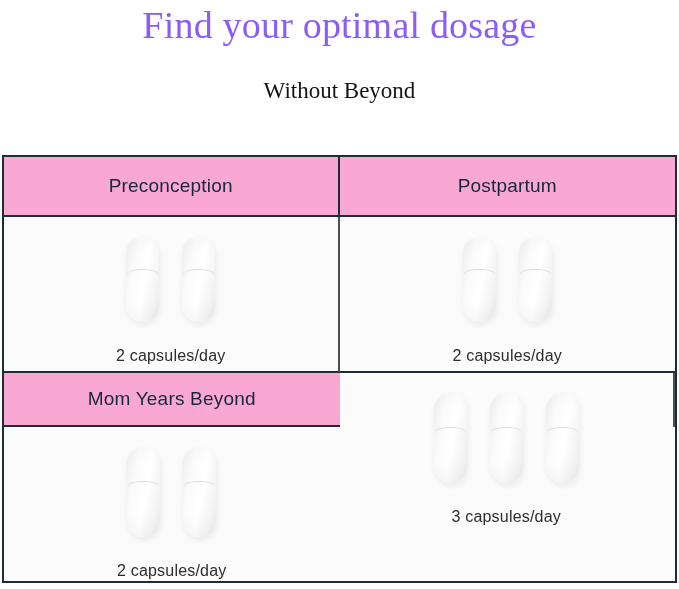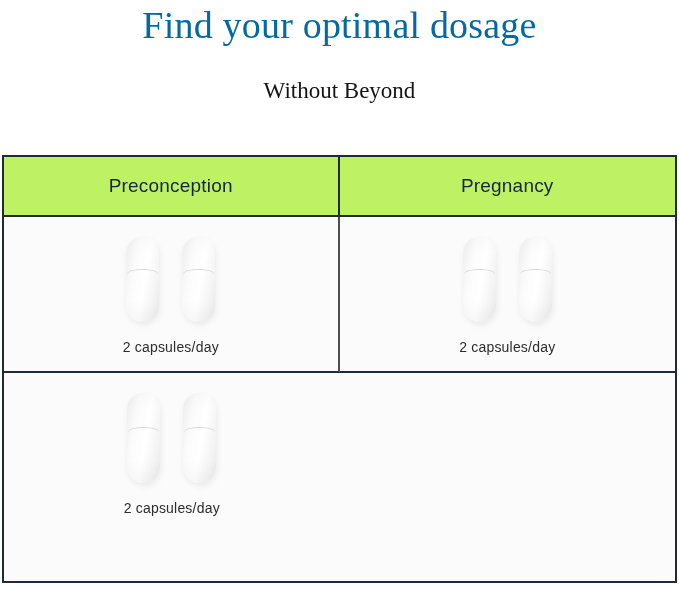--- a/index.html
+++ b/index.html
@@ -12,21 +12,21 @@
   }
   .page { width: 679px; height: 589px; }
 
   .page-title {
     margin: 4px 0 0;
     font-family: "Liberation Serif", serif;
     font-weight: 500;
     font-size: 38px;
     line-height: 1.15;
     text-align: center;
-    color: #0369a1;
+    color: #8b5cf6;
     letter-spacing: 0.2px;
   }
   .page-subtitle {
     margin: 30px 0 0;
     font-family: "Liberation Serif", serif;
     font-weight: 400;
     font-size: 23px;
     line-height: 1.1;
     text-align: center;
     color: #141414;
@@ -35,21 +35,21 @@
   .dosage-table {
     margin: 52px 2px 0;
     border: 2px solid #1f2b38;
     display: grid;
     grid-template-columns: 1fr 1fr;
     grid-template-rows: 60px 156px 54px 154px;
     background: #fbfbfb;
   }
 
   .hcell {
-    background: #bef264;
+    background: #f9a8d4;
     display: flex;
     align-items: center;
     justify-content: center;
     font-size: 19px;
     color: #17273a;
     border-bottom: 2px solid #1f2b38;
     letter-spacing: 0.2px;
   }
   .hcell.c1 { border-right: 2px solid #1f2b38; }
 
@@ -83,55 +83,64 @@
     content: "";
     position: absolute;
     left: 1px; right: 1px;
     top: 38%;
     height: 10px;
     border-top: 1.5px solid rgba(150,150,150,0.35);
     border-radius: 50% / 6px;
   }
 
   .dose-label {
-    margin-top: 17px;
-    font-size: 14px;
+    margin-top: 25px;
+    font-size: 16px;
     color: #2d2d2d;
     letter-spacing: 0.2px;
   }
 </style>
 </head>
 <body>
 
 <div class="page">
 
   <h1 class="page-title">Find your optimal dosage</h1>
   <h2 class="page-subtitle">Without Beyond</h2>
 
   <div class="dosage-table">
 
     <div class="hcell c1">Preconception</div>
-    <div class="hcell">Pregnancy</div>
+    <div class="hcell">Postpartum</div>
 
     <div class="bcell c1 r1">
       <div class="capsules">
           <div class="capsule"></div>
           <div class="capsule"></div>
         </div>
       <div class="dose-label">2 capsules/day</div>
     </div>
     <div class="bcell r1">
       <div class="capsules">
           <div class="capsule"></div>
           <div class="capsule"></div>
         </div>
       <div class="dose-label">2 capsules/day</div>
     </div>
 
+    <div class="hcell">Mom Years Beyond</div>
 
+    <div class="bcell c1 r2">
+      <div class="capsules">
+          <div class="capsule"></div>
+          <div class="capsule"></div>
+          <div class="capsule"></div>
+        </div>
+      <div class="dose-label">3 capsules/day</div>
+    </div>
     <div class="bcell r2">
       <div class="capsules">
           <div class="capsule"></div>
           <div class="capsule"></div>
         </div>
       <div class="dose-label">2 capsules/day</div>
     </div>
 
   </div>
 </div>

